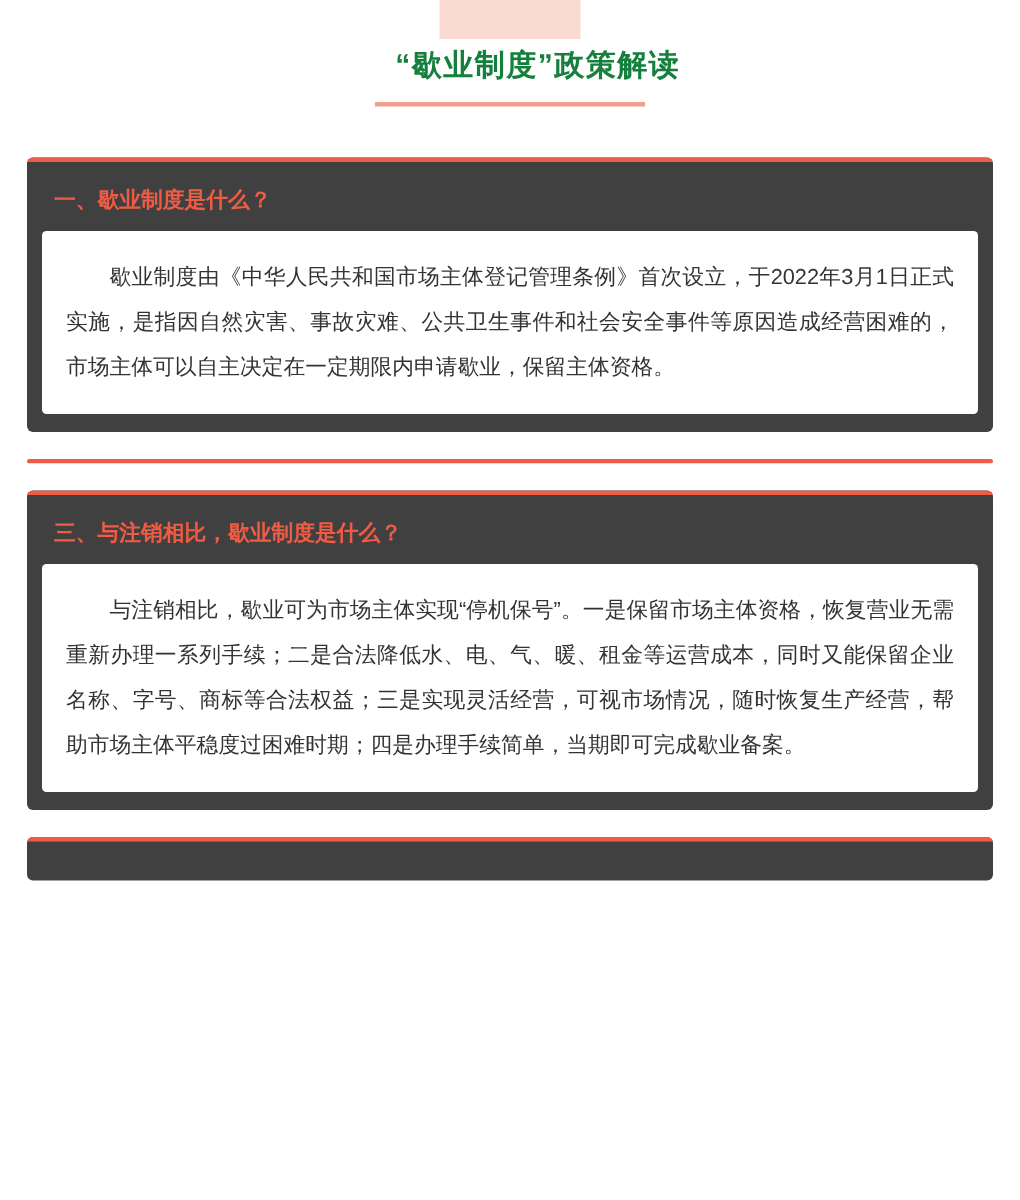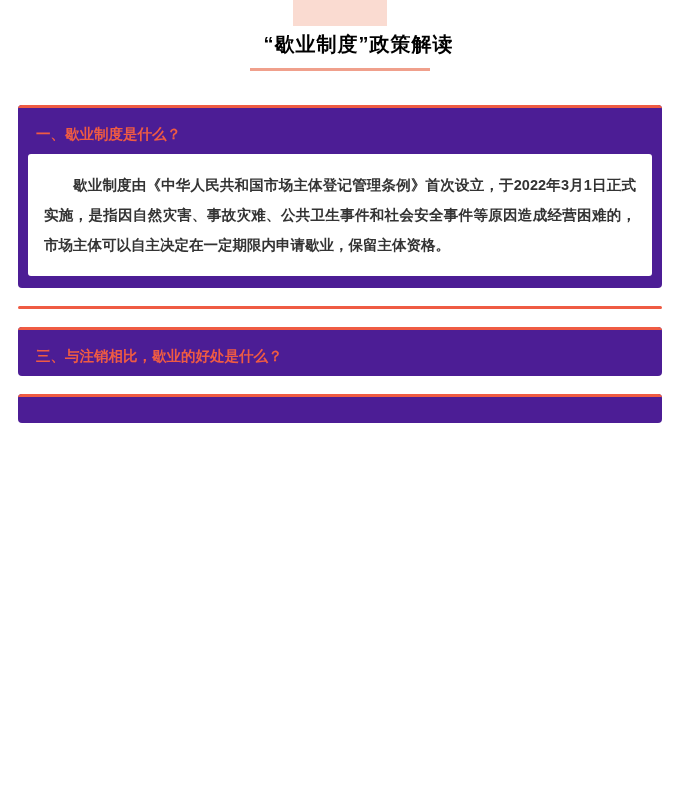--- a/index.html
+++ b/index.html
@@ -41,37 +41,37 @@
   .header-inner {
     position: absolute;
     left: 0;
     right: 0;
     top: 30px;
     text-align: center;
   }
   .header-title {
     font-size: 20px;
     font-weight: bold;
-    color: #000000;
+    color: #15803d;
     letter-spacing: 1px;
     line-height: 28px;
     padding-left: 37px;
   }
   .header-underline {
     margin: 10px auto 0 auto;
     width: 180px;
     height: 3px;
     background: #f0a08c;
   }
 
   
   .section {
     position: relative;
     margin: 0 18px 18px 18px;
-    background: #4c1d95;
+    background: #404040;
     border-radius: 4px;
     box-sizing: border-box;
     overflow: hidden;
   }
   .section-topline {
     height: 3px;
     background: #ef5b43;
     width: 100%;
   }
   .section-heading {
@@ -87,21 +87,20 @@
     border-radius: 3px;
     padding: 16px 16px 16px 16px;
     box-sizing: border-box;
   }
   .section-body {
     font-size: 14.5px;
     color: #333333;
     line-height: 30px;
     text-align: justify;
     text-justify: inter-ideograph;
-    font-weight: bold;
   }
   .indent {
     text-indent: 2em;
   }
 </style>
 </head>
 <body>
 
 <div class="page">
 
@@ -120,21 +119,24 @@
       <div class="section-body indent">歇业制度由《中华人民共和国市场主体登记管理条例》首次设立，于2022年3月1日正式实施，是指因自然灾害、事故灾难、公共卫生事件和社会安全事件等原因造成经营困难的，市场主体可以自主决定在一定期限内申请歇业，保留主体资格。</div>
     </div>
   </div>
 
   <div class="section">
     <div class="section-topline"></div>
   </div>
 
   <div class="section">
     <div class="section-topline"></div>
-    <div class="section-heading">三、与注销相比，歇业的好处是什么？</div>
+    <div class="section-heading">三、与注销相比，歇业制度是什么？</div>
+    <div class="section-body-wrap">
+      <div class="section-body indent">与注销相比，歇业可为市场主体实现“停机保号”。一是保留市场主体资格，恢复营业无需重新办理一系列手续；二是合法降低水、电、气、暖、租金等运营成本，同时又能保留企业名称、字号、商标等合法权益；三是实现灵活经营，可视市场情况，随时恢复生产经营，帮助市场主体平稳度过困难时期；四是办理手续简单，当期即可完成歇业备案。</div>
+    </div>
   </div>
 
   <div class="section section-partial">
     <div class="section-topline"></div>
     <div class="section-heading"></div>
   </div>
 
 </div>
 
 </body></html>

